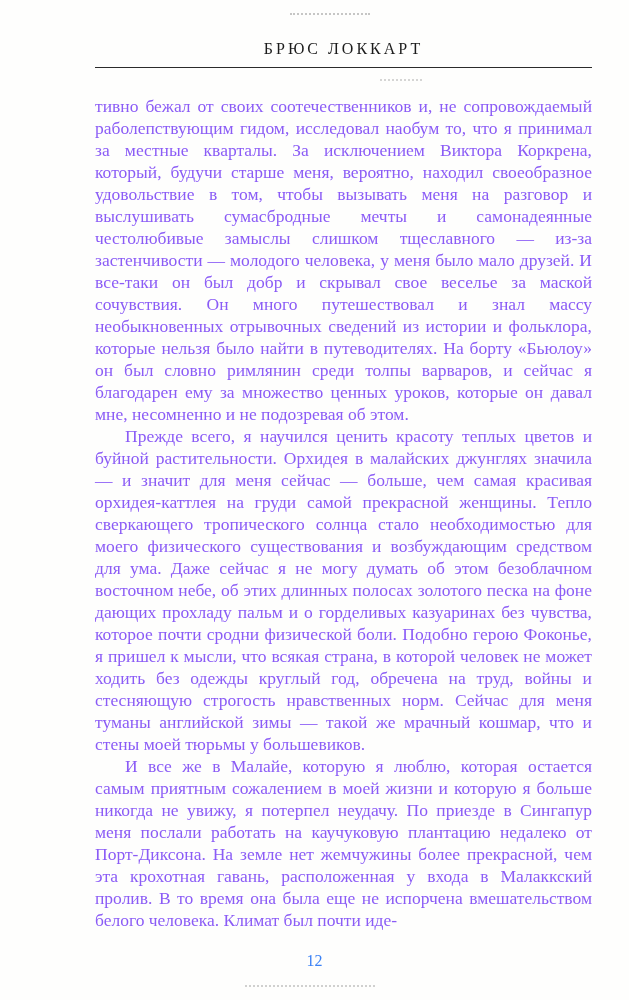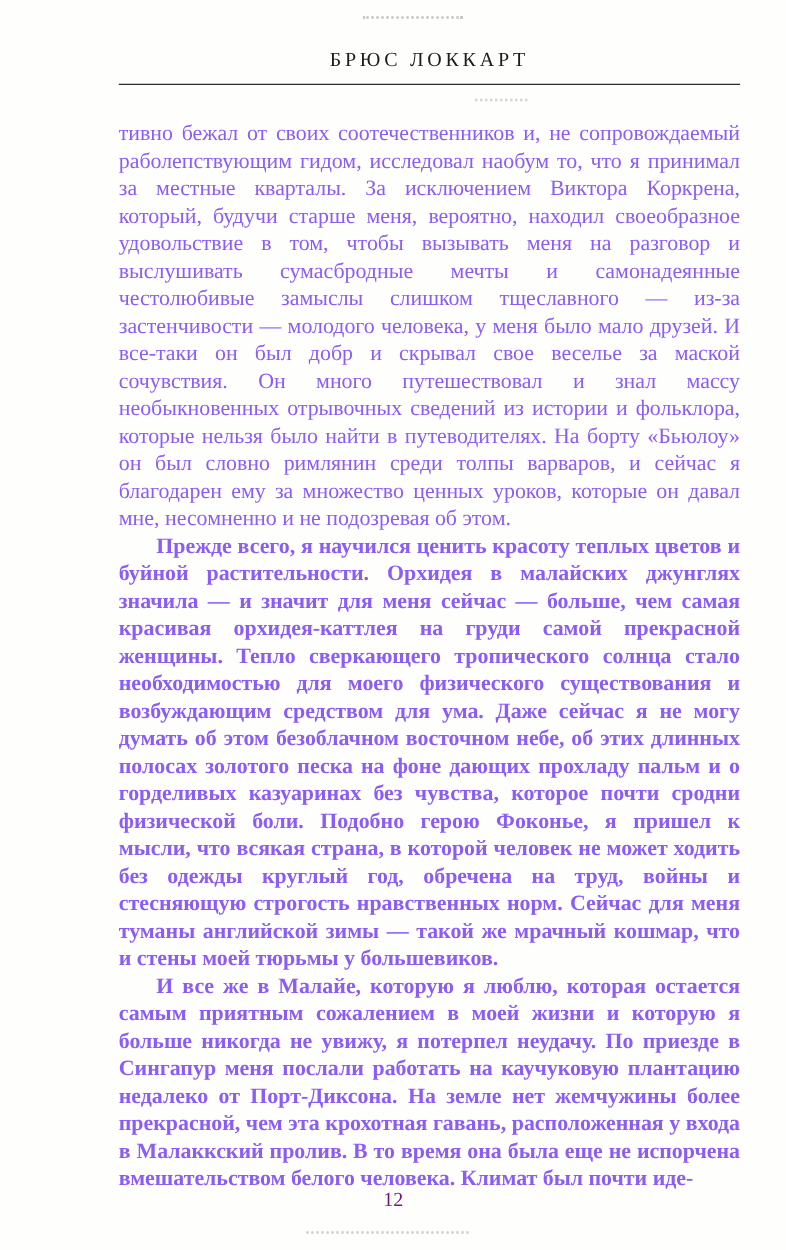--- a/index.html
+++ b/index.html
@@ -46,32 +46,31 @@
     font-size: 17.5px;
     line-height: 22px;
     color: #8b5cf6;
   }
   .body-text p {
     margin: 0;
     padding: 0;
   }
   .body-text p.indent {
     text-indent: 30px;
-    font-weight: bold;
   }
   .page-footer {
     position: absolute;
     bottom: 30px;
     left: 0;
     right: 0;
     text-align: center;
   }
   .page-number {
     font-size: 16px;
-    color: #701a75;
+    color: #3b82f6;
   }
   .scan-artifact {
     position: absolute;
     height: 0;
     border-top: 2px dotted rgba(70, 70, 70, 0.30);
   }
   .artifact-top    { top: 13px;  left: 290px; width: 80px; }
   .artifact-mid    { top: 79px;  left: 380px; width: 42px; border-top-color: rgba(70,70,70,0.22); }
   .artifact-bottom { bottom: 13px; left: 245px; width: 130px; border-top-color: rgba(70,70,70,0.25); }
 </style>

